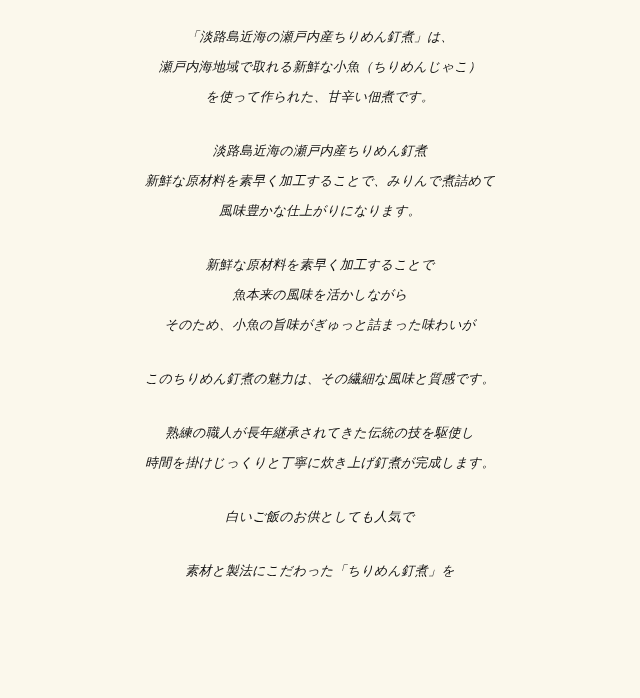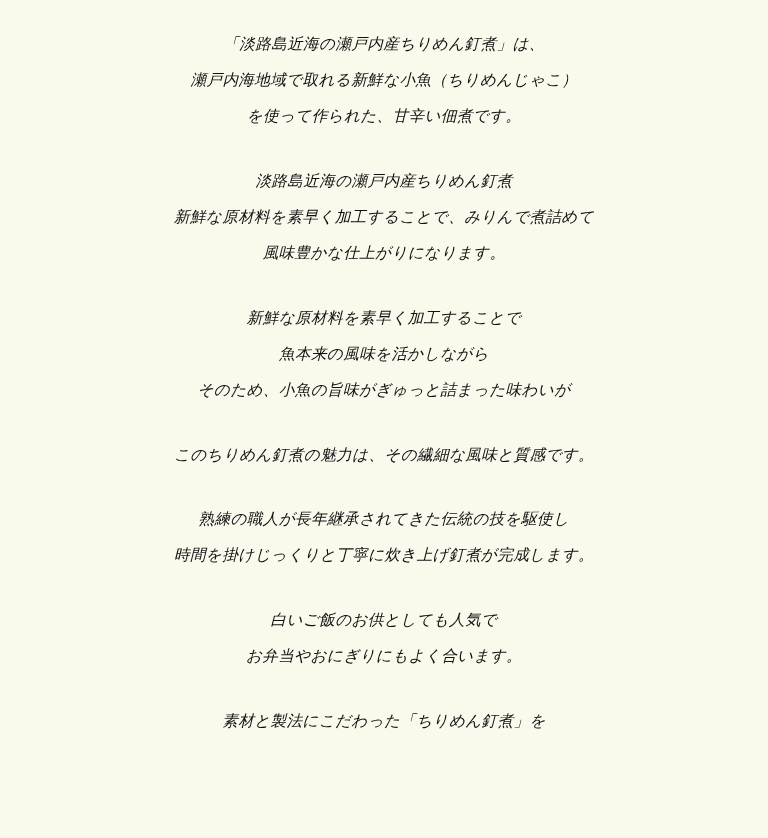--- a/index.html
+++ b/index.html
@@ -68,21 +68,20 @@
     <span class="line">このちりめん釘煮の魅力は、その繊細な風味と質感です。</span>
   </div>
 
   <div class="para">
     <span class="line">熟練の職人が長年継承されてきた伝統の技を駆使し</span>
     <span class="line">時間を掛けじっくりと丁寧に炊き上げ釘煮が完成します。</span>
   </div>
 
   <div class="para">
     <span class="line">白いご飯のお供としても人気で</span>
-    <span class="line">お弁当やおにぎりにもよく合います。</span>
   </div>
 
   <div class="para">
     <span class="line">素材と製法にこだわった「ちりめん釘煮」を</span>
 
   </div>
 
 </div>
 
 </body></html>

